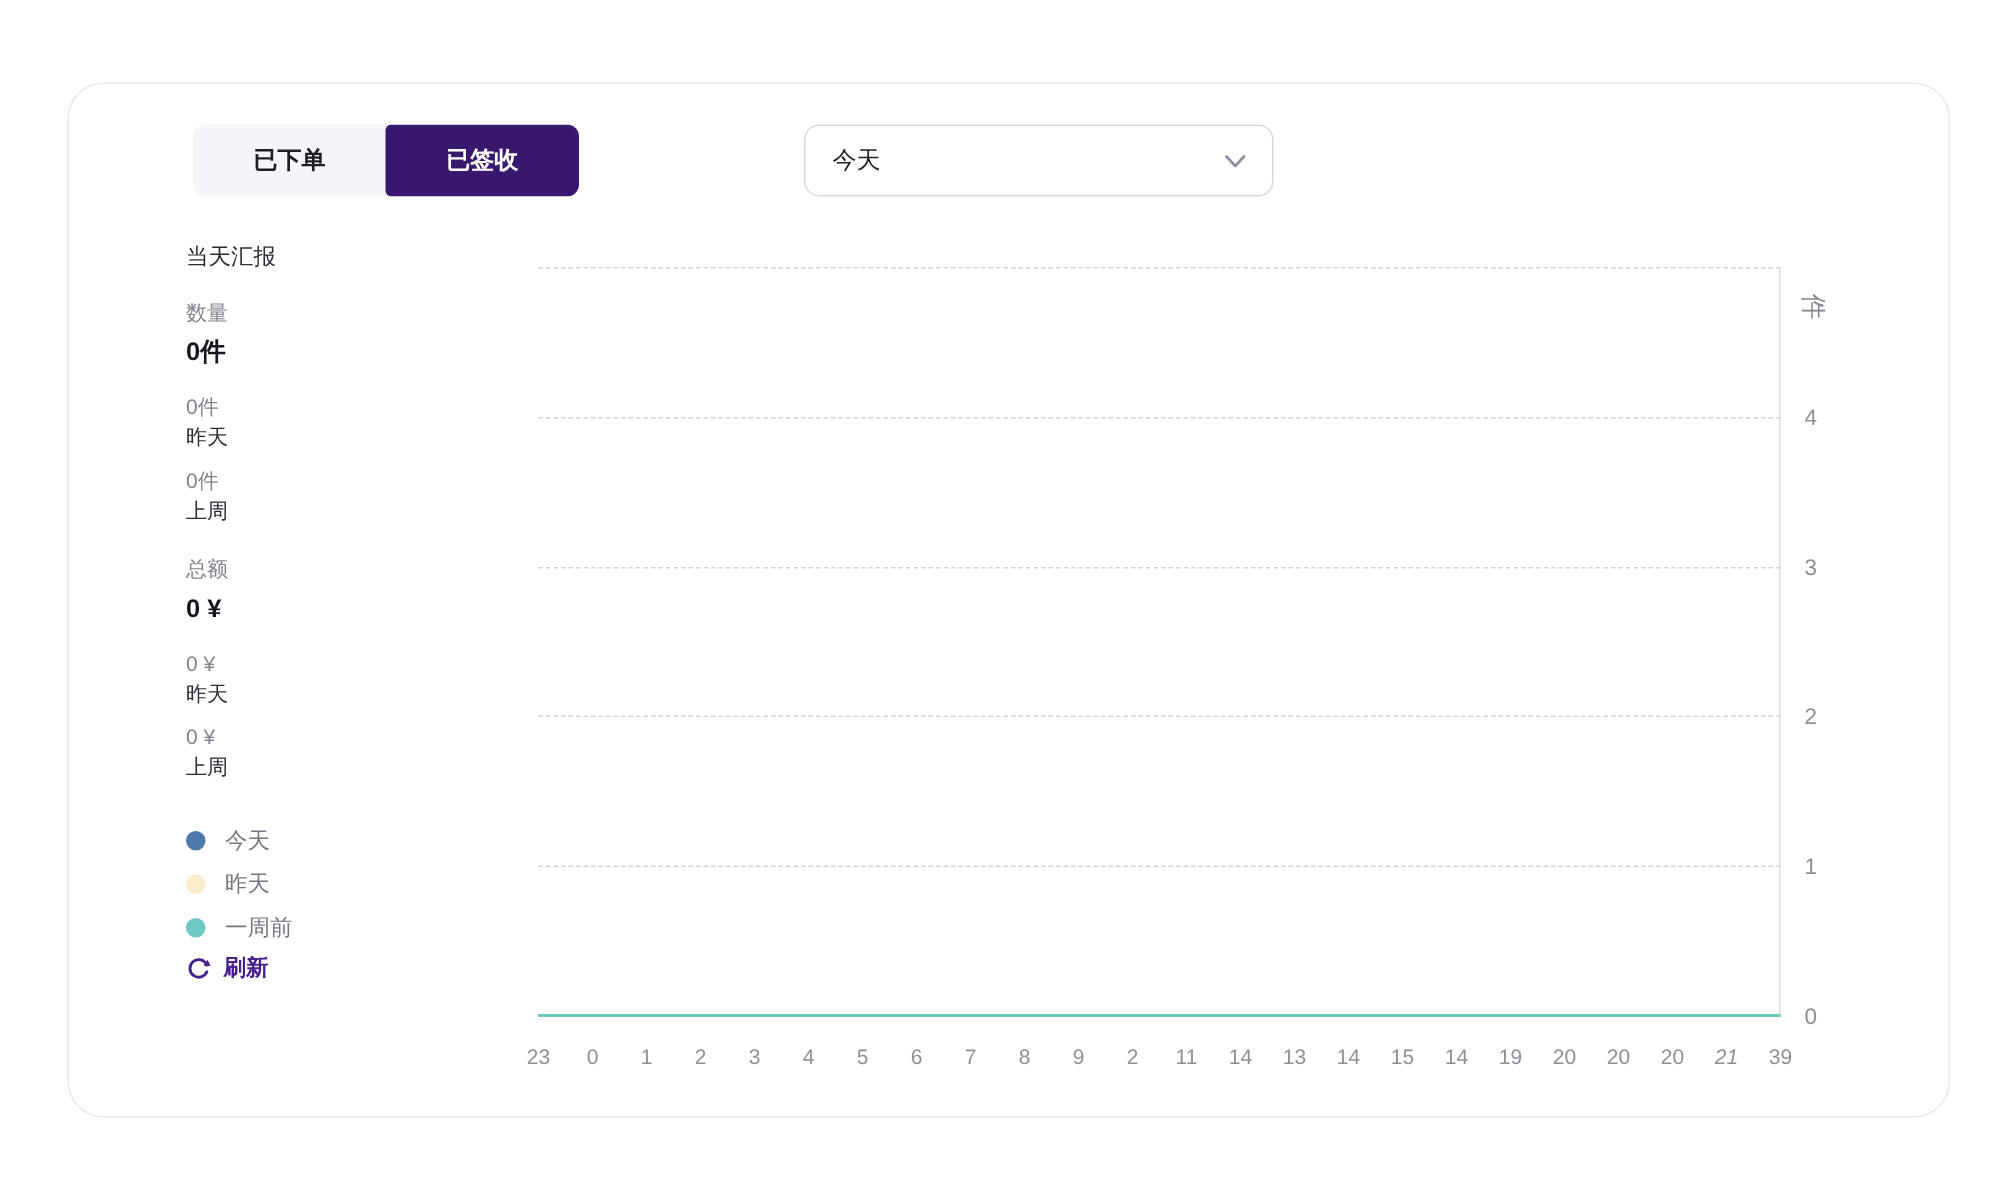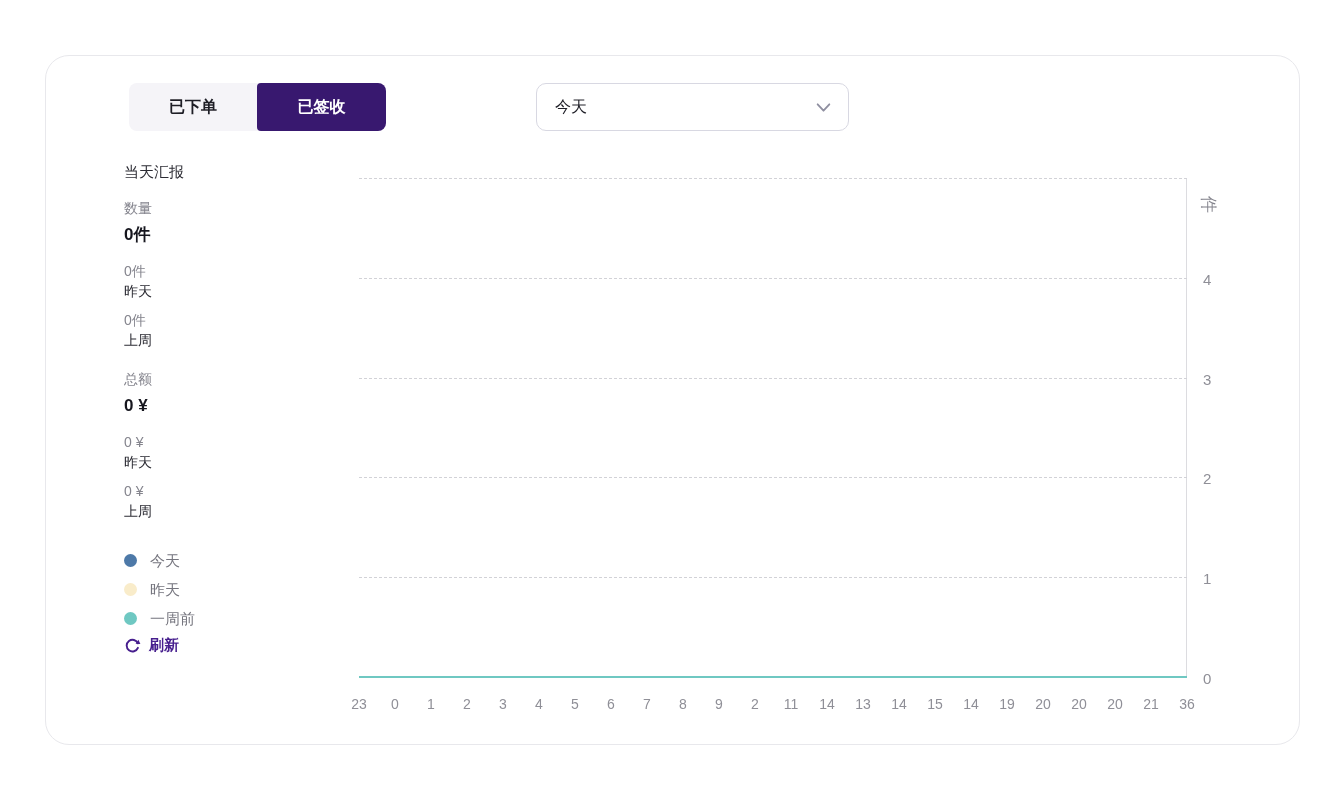--- a/index.html
+++ b/index.html
@@ -161,21 +161,21 @@
         <span class="xtick" style="left: 52.1739%;">11</span>
         <span class="xtick" style="left: 56.5217%;">14</span>
         <span class="xtick" style="left: 60.8696%;">13</span>
         <span class="xtick" style="left: 65.2174%;">14</span>
         <span class="xtick" style="left: 69.5652%;">15</span>
         <span class="xtick" style="left: 73.913%;">14</span>
         <span class="xtick" style="left: 78.2609%;">19</span>
         <span class="xtick" style="left: 82.6087%;">20</span>
         <span class="xtick" style="left: 86.9565%;">20</span>
         <span class="xtick" style="left: 91.3043%;">20</span>
-        <span class="xtick" style="left: 95.6522%;">21</span>
-        <span class="xtick" style="left: 100%;">36</span>
+        <span class="xtick" style="left: 95.6522%; font-style: italic;">21</span>
+        <span class="xtick" style="left: 100%;">39</span>
         <div class="series-line" style="background: rgb(77, 121, 168); bottom: 0%; z-index: 1;"></div>
         <div class="series-line" style="background: rgb(249, 236, 202); bottom: 0%; z-index: 2;"></div>
         <div class="series-line" style="background: rgb(111, 200, 194); bottom: 0%; z-index: 3;"></div>
       </div>
   </div>
 
 </div>
 
 </body></html>

